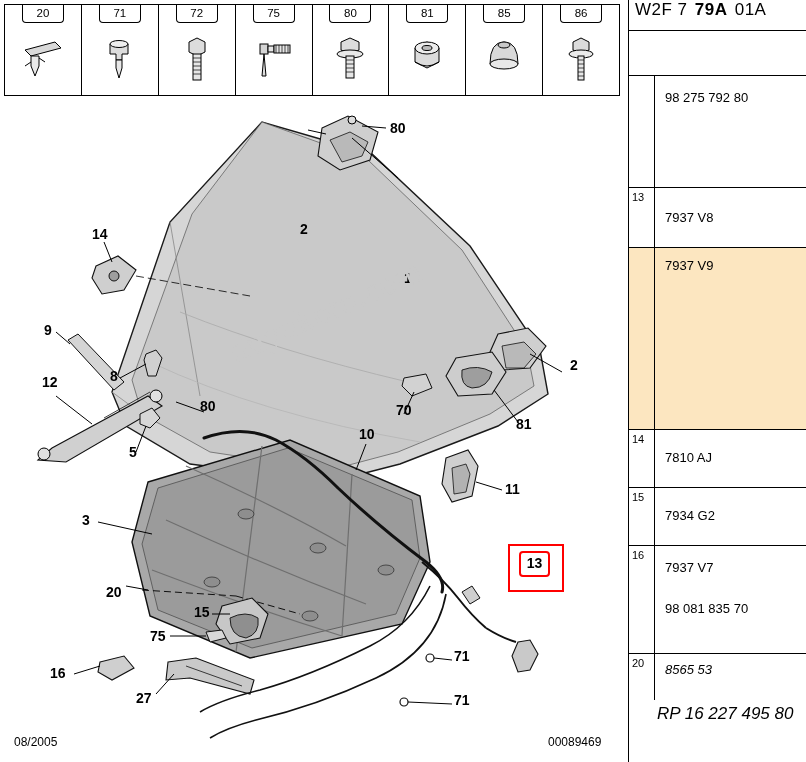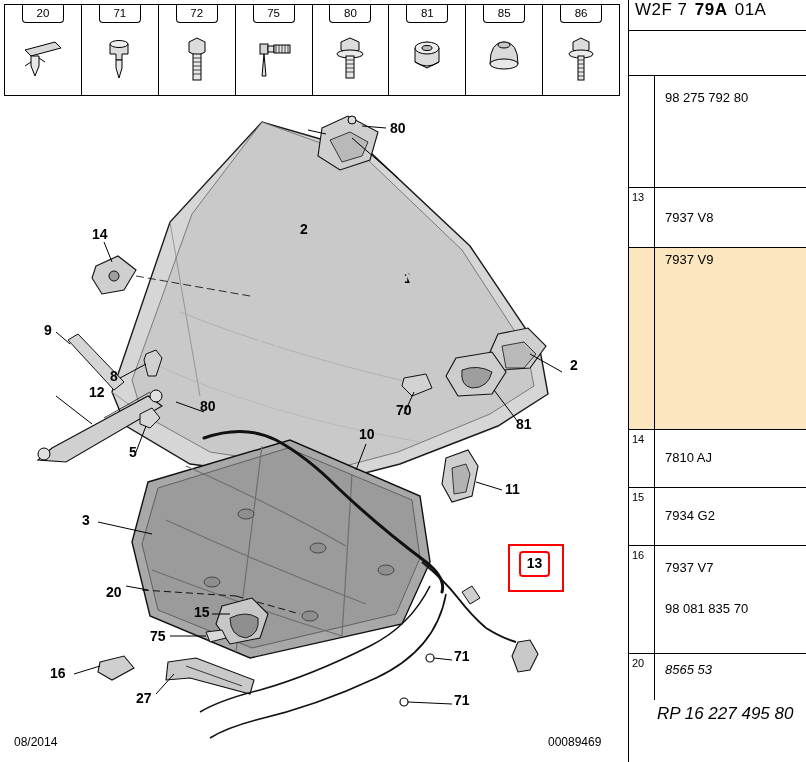--- a/index.html
+++ b/index.html
@@ -402,21 +402,21 @@
     </svg>
   </div>
 
   <div>
     <div class="lbl" style="left:404px;top:270px;">1</div>
     <div class="lbl" style="left:300px;top:221px;">2</div>
     <div class="lbl" style="left:390px;top:120px;">80</div>
     <div class="lbl" style="left:92px;top:226px;">14</div>
     <div class="lbl" style="left:44px;top:322px;">9</div>
     <div class="lbl" style="left:110px;top:368px;">8</div>
-    <div class="lbl" style="left:42px;top:384px;margin-left:47px;">12</div>
+    <div class="lbl" style="left:42px;top:374px;">12</div>
     <div class="lbl" style="left:200px;top:398px;">80</div>
     <div class="lbl" style="left:129px;top:444px;">5</div>
     <div class="lbl" style="left:570px;top:357px;">2</div>
     <div class="lbl" style="left:396px;top:402px;">70</div>
     <div class="lbl" style="left:516px;top:416px;">81</div>
     <div class="lbl" style="left:359px;top:426px;">10</div>
     <div class="lbl" style="left:505px;top:481px;">11</div>
     <div class="lbl" style="left:82px;top:512px;">3</div>
     <div class="lbl" style="left:106px;top:584px;">20</div>
     <div class="lbl" style="left:194px;top:604px;">15</div>
@@ -425,21 +425,21 @@
     <div class="lbl" style="left:136px;top:690px;">27</div>
     <div class="lbl" style="left:454px;top:648px;">71</div>
     <div class="lbl" style="left:454px;top:692px;">71</div>
   </div>
 
   <div class="callout-box"></div>
   <div class="callout-badge">13</div>
 
   <div class="watermark">duyukoto.com</div>
 
-  <div class="date-label">08/2014</div>
+  <div class="date-label">08/2005</div>
   <div class="code-label">00089469</div>
 
   <div class="side-table">
 
     <div class="st-header">
       <span>W2F 7 </span>
         <span class="bold">79A</span>
         <span> 01A</span>
     </div>
 
@@ -455,21 +455,21 @@
     <div class="st-row" style="height:60px;">
       <div class="st-num">13</div>
       <div class="st-vals">
         <div class="st-val" style="padding-top:22px;">7937 V8</div>
       </div>
     </div>
 
     <div class="st-row hl" style="height:182px;">
       <div class="st-num"></div>
       <div class="st-vals">
-        <div class="st-val" style="padding-top:4px;">7937 V9</div>
+        <div class="st-val" style="padding-top:10px;">7937 V9</div>
       </div>
     </div>
 
     <div class="st-row" style="height:58px;">
       <div class="st-num">14</div>
       <div class="st-vals">
         <div class="st-val" style="padding-top:20px;">7810 AJ</div>
       </div>
     </div>
 

